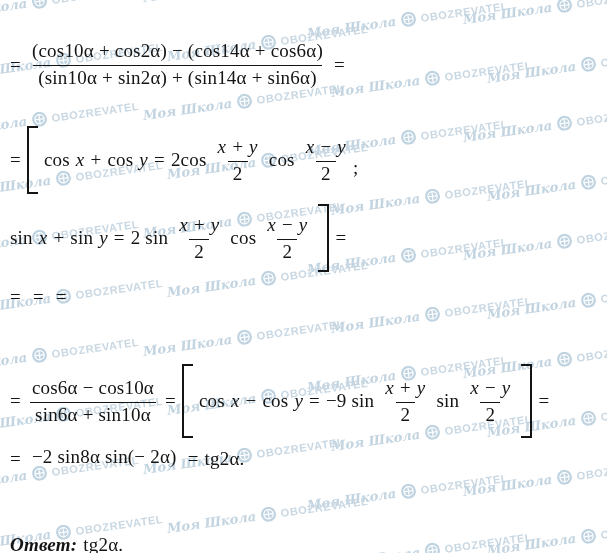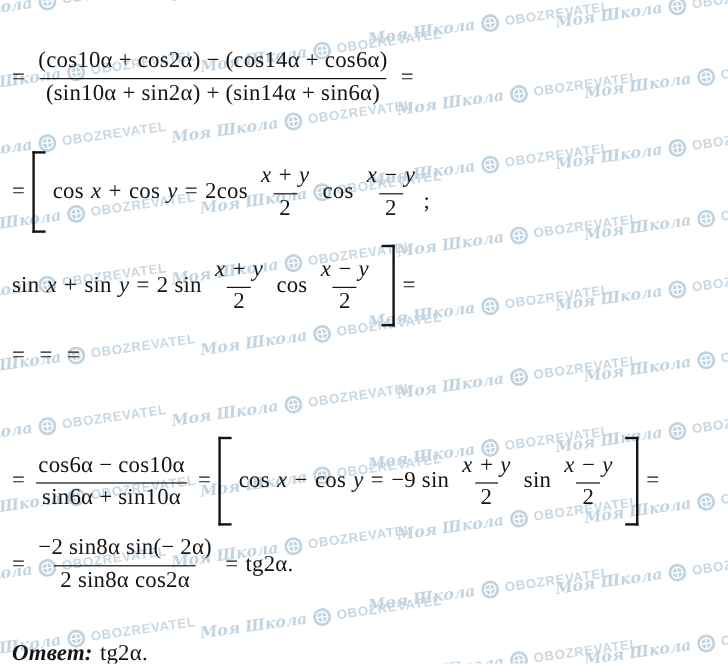--- a/index.html
+++ b/index.html
@@ -572,21 +572,20 @@
       <span class="den">2</span>
     </span>
     <span class="sqb sqb-r h72"></span>
     <span>=</span>
   </div>
 
   <div class="row" id="row6">
     <span>=</span>
     <span class="frac">
       <span class="num">−2 sin8α sin(− 2α)</span>
-      <span class="den">2 sin8α cos2α</span>
     </span>
     <span>=</span>
     <span>tg2α.</span>
   </div>
 
   <div class="row" id="row7">
     <span class="answer-label">Ответ:</span>
     <span>tg2α.</span>
   </div>
 

